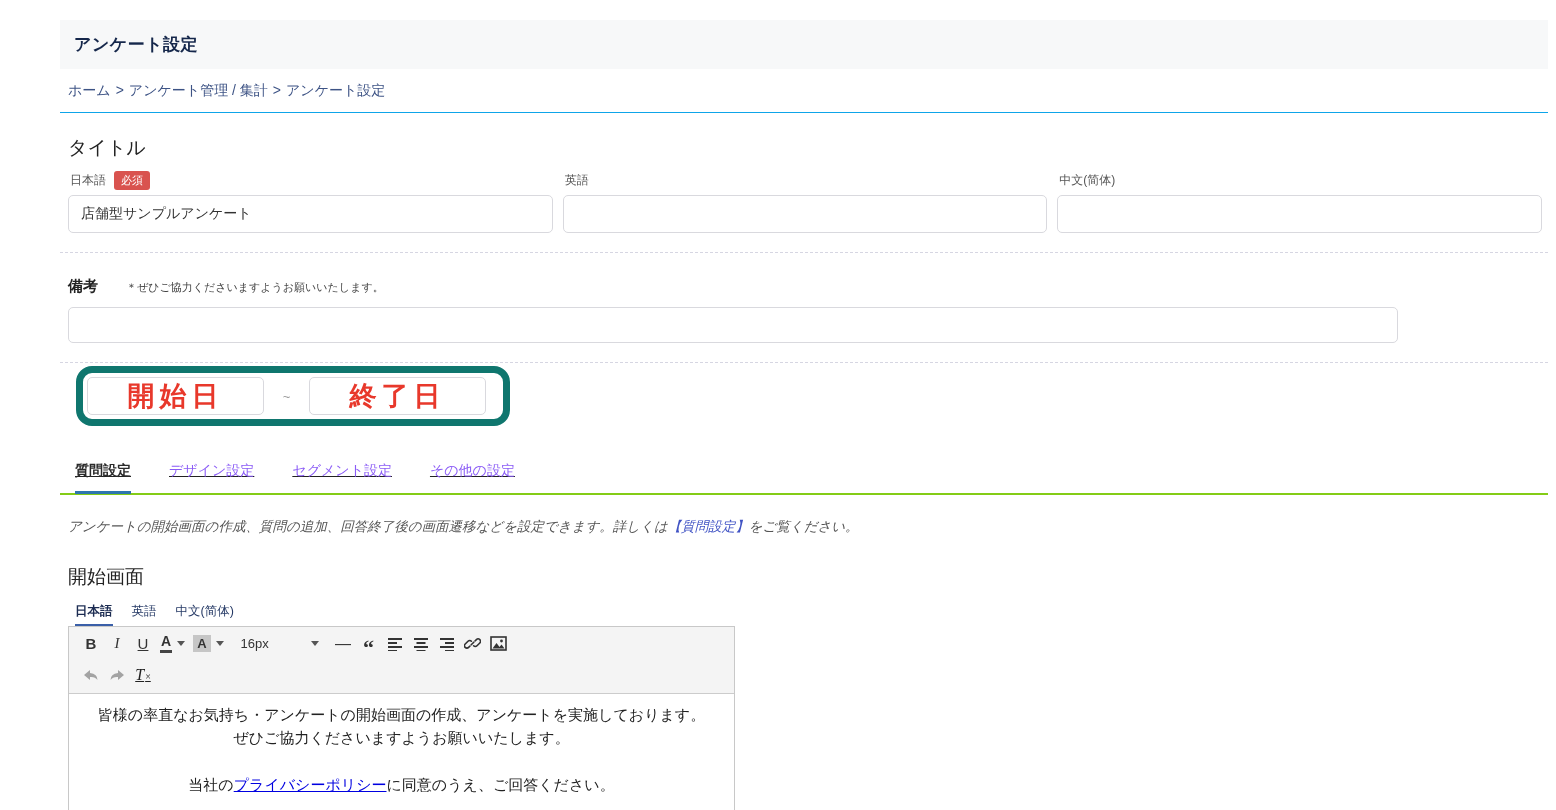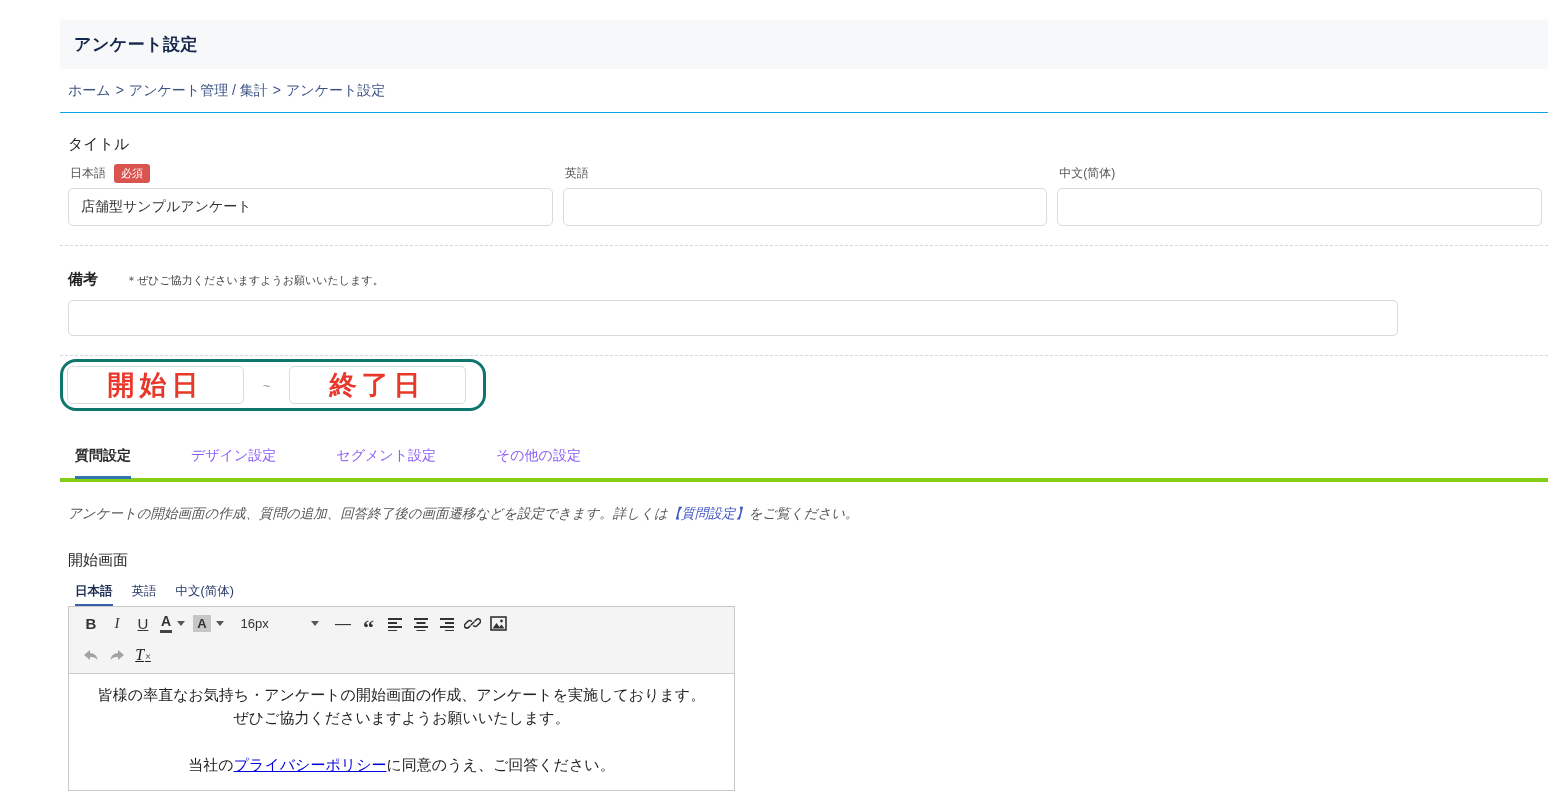--- a/index.html
+++ b/index.html
@@ -9,21 +9,21 @@
 
   
   .page-header { background:#f7f8f9; padding:13px 14px; }
   .page-title { font-size:17px; font-weight:bold; color:#15274b; letter-spacing:.5px; }
   .breadcrumb { padding:13px 2px 12px 8px; border-bottom:1px solid #0ea5e9;
     font-size:14px; color:#3d5385; }
   .breadcrumb a { color:#3d5385; text-decoration:none; cursor:pointer; }
   .breadcrumb .sep { margin:0 5px; color:#3d5385; }
 
   
-  .section-heading { font-size:15px; color:#222; margin:22px 0 0 8px; }
+  .section-heading { font-size:19px; color:#222; margin:22px 0 0 8px; }
   .field-label { font-size:12px; color:#555; }
   .text-input { background:#fff; border:1px solid #d9d9de; border-radius:5px;
     height:38px; width:100%; font-size:14px; color:#333; padding:0 12px;
     font-family:inherit; }
   .dashed-divider { border:none; border-top:1px dashed #d6d6e2; margin:19px 0 0 0; }
 
   
   .fields-row { display:flex; gap:10px; margin:9px 6px 0 8px; }
   .field-col { flex:1; }
   .label-row { display:flex; align-items:center; gap:8px; height:20px; margin-bottom:5px; margin-left:2px;}
@@ -31,32 +31,32 @@
     padding:4px 7px; border-radius:3px; }
 
   
   .remarks-head { display:flex; align-items:baseline; gap:28px; margin:24px 0 0 8px; }
   .remarks-title { font-size:15px; font-weight:600; color:#222; }
   .remarks-note { font-size:11px; color:#444; }
   .remarks-input { width:1330px; height:36px; margin:11px 0 0 8px; display:block; }
 
   
   .period-heading { font-size:14px; color:#222; margin:21px 0 0 8px; }
-  .period-annotation { display:inline-flex; align-items:center; margin:3px 0 0 0;
-    border:3px solid #0f766e; border-radius:16px; padding:4px 17px 4px 4px; gap:0; }
+  .period-annotation { display:inline-flex; align-items:center; margin:3px 0 0 16px;
+    border:7px solid #0f766e; border-radius:16px; padding:4px 17px 4px 4px; gap:0; }
   .date-wrap { position:relative; width:177px; height:38px; }
   .date-input { width:177px; height:38px; }
   .date-overlay { position:absolute; inset:0; display:flex; align-items:center;
     justify-content:center; font-size:27px; font-weight:bold; color:#e8382b;
     letter-spacing:5px; pointer-events:none; }
   .period-sep { width:45px; text-align:center; color:#999; font-size:13px; }
 
   
-  .tabs-row { display:flex; gap:60px; margin:36px 0 0 0; padding-left:15px;
-    border-bottom:4px solid #84cc16; }
+  .tabs-row { display:flex; gap:38px; margin:36px 0 0 0; padding-left:15px;
+    border-bottom:2px solid #84cc16;text-decoration:underline; }
   .tab { font-size:14px; color:#8b5cf6; padding-bottom:11px; cursor:pointer; }
   .tab.active { color:#2b2b2b; font-weight:bold; border-bottom:3px solid #2e76ad;
     margin-bottom:-1px; }
   .tab-desc { font-size:13.5px; color:#555; margin:23px 0 0 8px;font-style:italic; }
   .tab-desc a { color:#4053c4; text-decoration:none; cursor:pointer; }
 
   
   .lang-tabs { display:flex; gap:19px; margin:13px 0 0 15px; }
   .lang-tab { font-size:12.5px; color:#263a66; padding-bottom:4px; cursor:pointer; }
   .lang-tab.active { color:#1c2c52; font-weight:bold; border-bottom:2px solid #3a5fa8; }

